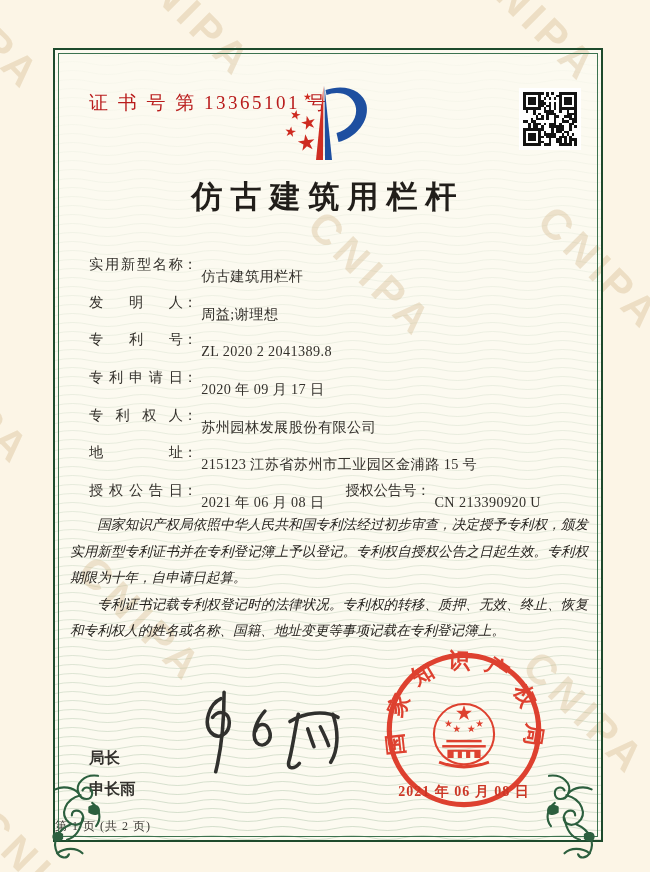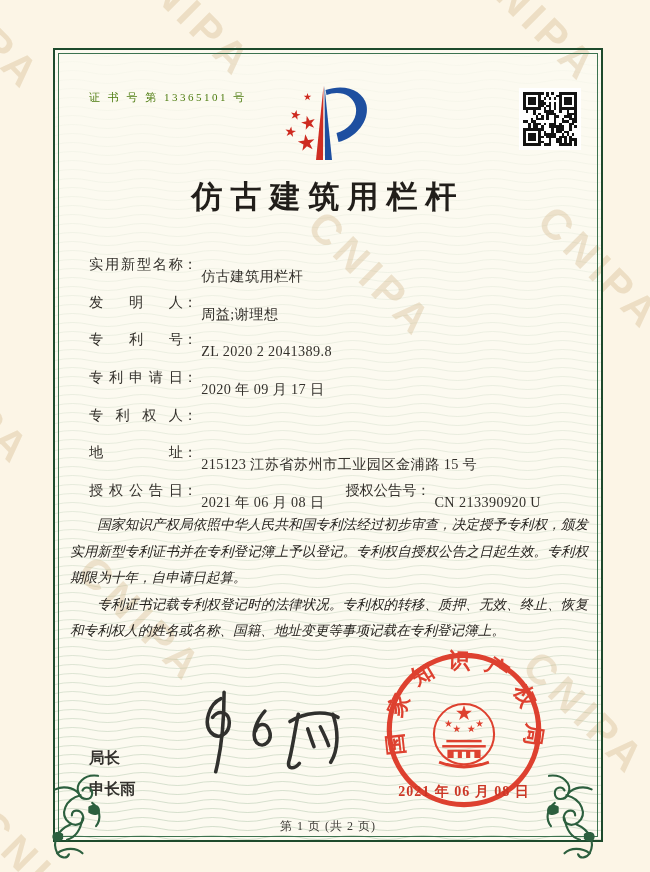--- a/index.html
+++ b/index.html
@@ -23,21 +23,21 @@
     background:#fcfaf0;border:2px solid #1d4a2c;box-sizing:content-box;
     overflow:hidden;
   }
   .page-inner-border{position:absolute;inset:3px;border:1px solid #3d7350;pointer-events:none;z-index:6;}
   .waves{position:absolute;inset:0;z-index:0;}
   .waves-fade{position:absolute;inset:0;z-index:1;
     background:linear-gradient(rgba(252,250,240,0.92),rgba(252,250,240,0.5) 55%,rgba(252,250,240,0.08));}
   .wm-inner{position:absolute;inset:0;z-index:2;overflow:hidden;}
   .content{position:absolute;inset:0;z-index:3;}
 
-  .cert-no{position:absolute;left:34px;top:40px;font-size:11px;letter-spacing:2.5px;color:#4d7c0f;}
+  .cert-no{position:absolute;left:34px;top:40px;font-size:19px;letter-spacing:2.5px;color:#b91c1c;}
   .logo{position:absolute;left:228px;top:34px;}
   .qr{position:absolute;left:464px;top:38px;width:62px;height:62px;background:#fff;padding:4px;box-sizing:border-box;}
   #qr{width:54px;height:54px;display:grid;grid-template-columns:repeat(21,1fr);grid-template-rows:repeat(21,1fr);}
   #qr .d{background:#141414;}
 
   .title{position:absolute;left:0;right:0;top:126px;text-align:center;
     font-size:31px;font-weight:700;letter-spacing:8px;color:#211e1a;}
 
   .fields{position:absolute;left:34px;right:60px;top:196px;font-size:14.2px;color:#33302b;}
   .frow{height:37.6px;display:flex;align-items:center;}
@@ -53,21 +53,21 @@
     font-family:"Liberation Sans","DejaVu Sans",sans-serif;
     font-weight:700;font-size:15.5px;line-height:31px;color:#34322e;font-style:normal;margin-top:28px;}
 
   .signature{position:absolute;left:133px;top:636px;z-index:4;}
 
   .seal{position:absolute;left:326px;top:597px;width:166px;height:166px;z-index:3;}
   .seal svg{opacity:0.95;}
   .seal-date{position:absolute;left:326px;top:733px;width:166px;text-align:center;
     color:#cc3726;font-weight:700;font-size:14px;letter-spacing:1px;z-index:4;}
 
-  .footer{position:absolute;left:0;right:0;bottom:5px;text-align:center;
+  .footer{position:absolute;left:0;right:0;bottom:5px;text-align:left;
     font-size:12px;letter-spacing:1px;color:#3c3a35;}
 
   .ornament{position:absolute;z-index:7;}
   .orn-left{left:28px;top:770px;}
   .orn-right{left:541px;top:770px;transform:scaleX(-1);}
 </style>
 </head>
 <body>
 
 <div id="wm-outer">
@@ -589,20 +589,21 @@
         <span class="fval">ZL 2020 2 2041389.8</span>
       </div>
       <div class="frow">
         <span class="flabel">专利申请日</span>
           <span class="fsep">：</span>
         <span class="fval">2020 年 09 月 17 日</span>
       </div>
       <div class="frow">
         <span class="flabel">专利权人</span>
           <span class="fsep">：</span>
+        <span class="fval">苏州园林发展股份有限公司</span>
       </div>
       <div class="frow">
         <span class="flabel">地址</span>
           <span class="fsep">：</span>
         <span class="fval">215123 江苏省苏州市工业园区金浦路 15 号</span>
       </div>
       <div class="frow">
         <span class="flabel">授权公告日</span>
           <span class="fsep">：</span>
         <span class="fval">2021 年 06 月 08 日</span>

